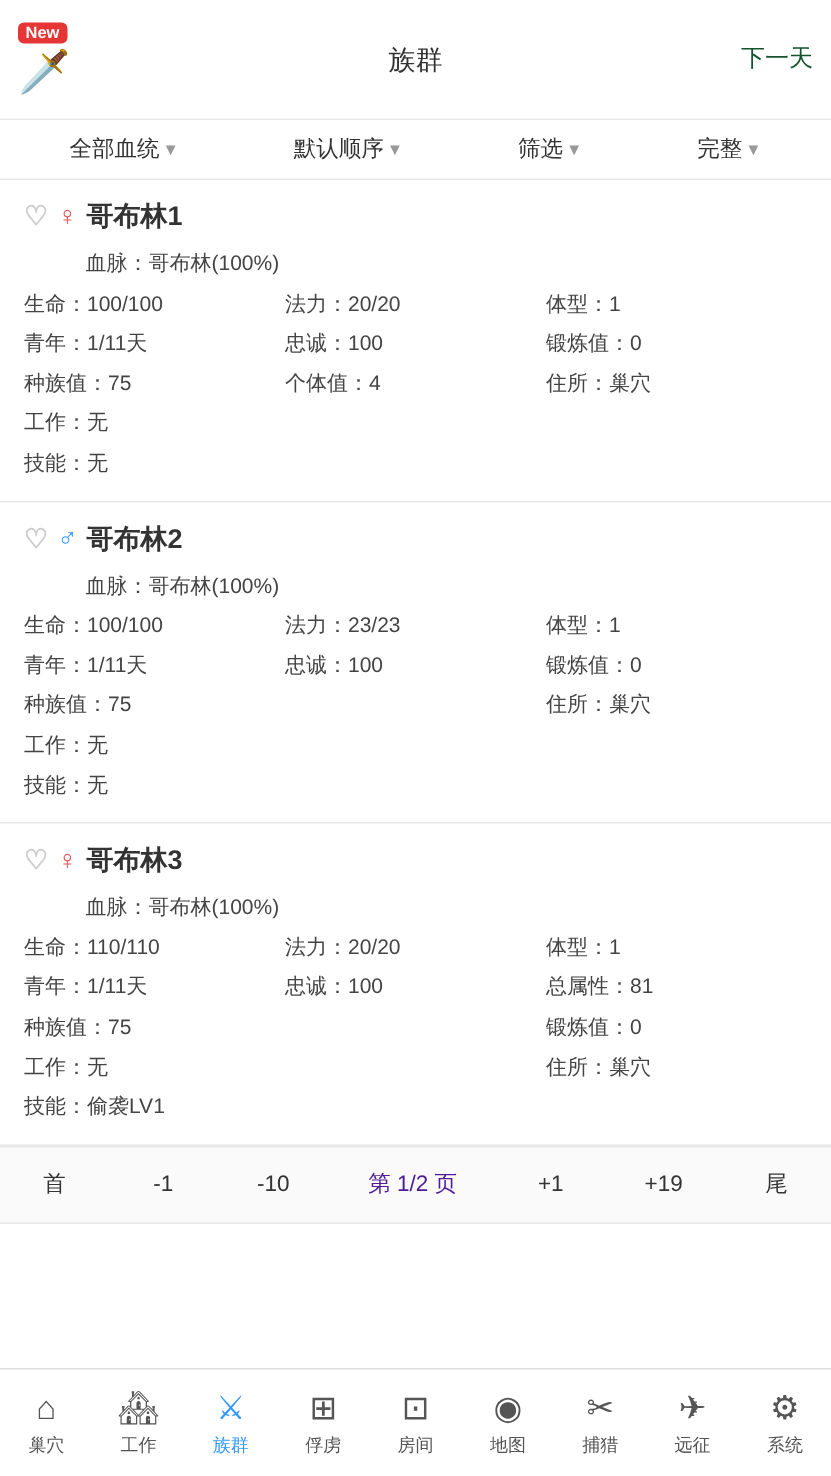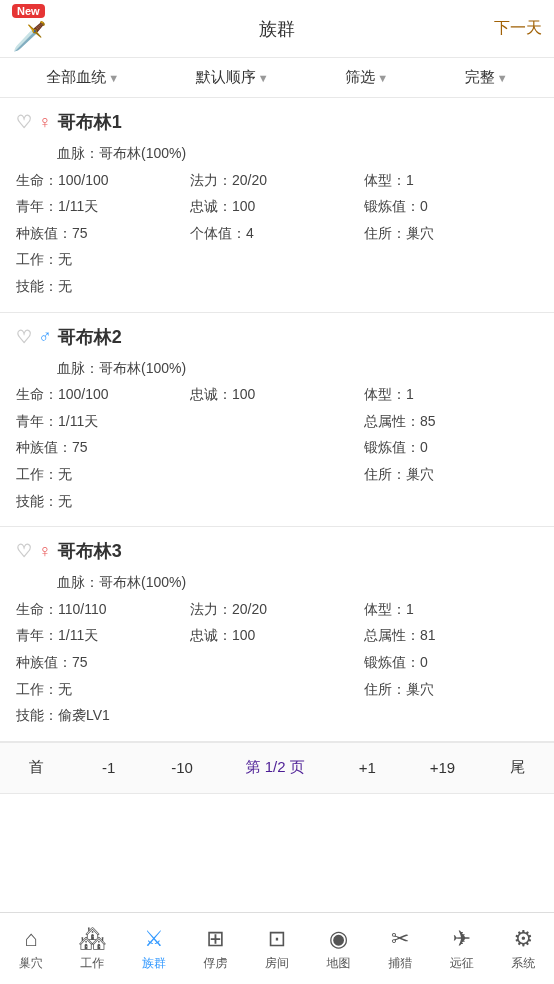--- a/index.html
+++ b/index.html
@@ -12,21 +12,21 @@
       font-size: 14px;
       color: #333;
     }
 
     
     .header {
       display: flex;
       align-items: center;
       justify-content: space-between;
       padding: 0 12px;
-      height: 58px;
+      height: 80px;
       border-bottom: 1px solid #e8e8e8;
       position: relative;
     }
     .header-logo {
       position: relative;
       width: 50px;
       height: 50px;
     }
     .new-badge {
       position: absolute;
@@ -46,21 +46,21 @@
     }
     .header-title {
       font-size: 18px;
       font-weight: 500;
       color: #333;
       position: absolute;
       left: 50%;
       transform: translateX(-50%);
     }
     .header-next {
-      color: #a16207;
+      color: #14532d;
       font-size: 16px;
       cursor: pointer;
     }
 
     
     .filter-bar {
       display: flex;
       align-items: center;
       justify-content: space-around;
       padding: 10px 8px;
@@ -254,25 +254,25 @@
           <span class="stat-label">血脉：</span><span>哥布林(100%)</span>
         </div>
         <div class="card-col">
           <div><span class="stat-label">生命：</span><span>100/100</span></div>
           <div><span class="stat-label">青年：</span><span>1/11天</span></div>
           <div><span class="stat-label">种族值：</span><span>75</span></div>
           <div><span class="stat-label">工作：</span><span>无</span></div>
           <div><span class="stat-label">技能：</span><span>无</span></div>
         </div>
         <div class="card-col">
+          <div><span class="stat-label">法力：</span><span>23/23</span></div>
           <div><span class="stat-label">忠诚：</span><span>100</span></div>
         </div>
         <div class="card-col">
           <div><span class="stat-label">体型：</span><span>1</span></div>
-          <div><span class="stat-label">总属性：</span><span>85</span></div>
           <div><span class="stat-label">锻炼值：</span><span>0</span></div>
           <div><span class="stat-label">住所：</span><span>巢穴</span></div>
         </div>
       </div>
     </div>
 
     <div class="card">
       <div class="card-title">
         <span class="heart-icon">♡</span>
         <span class="gender-female">♀</span>

